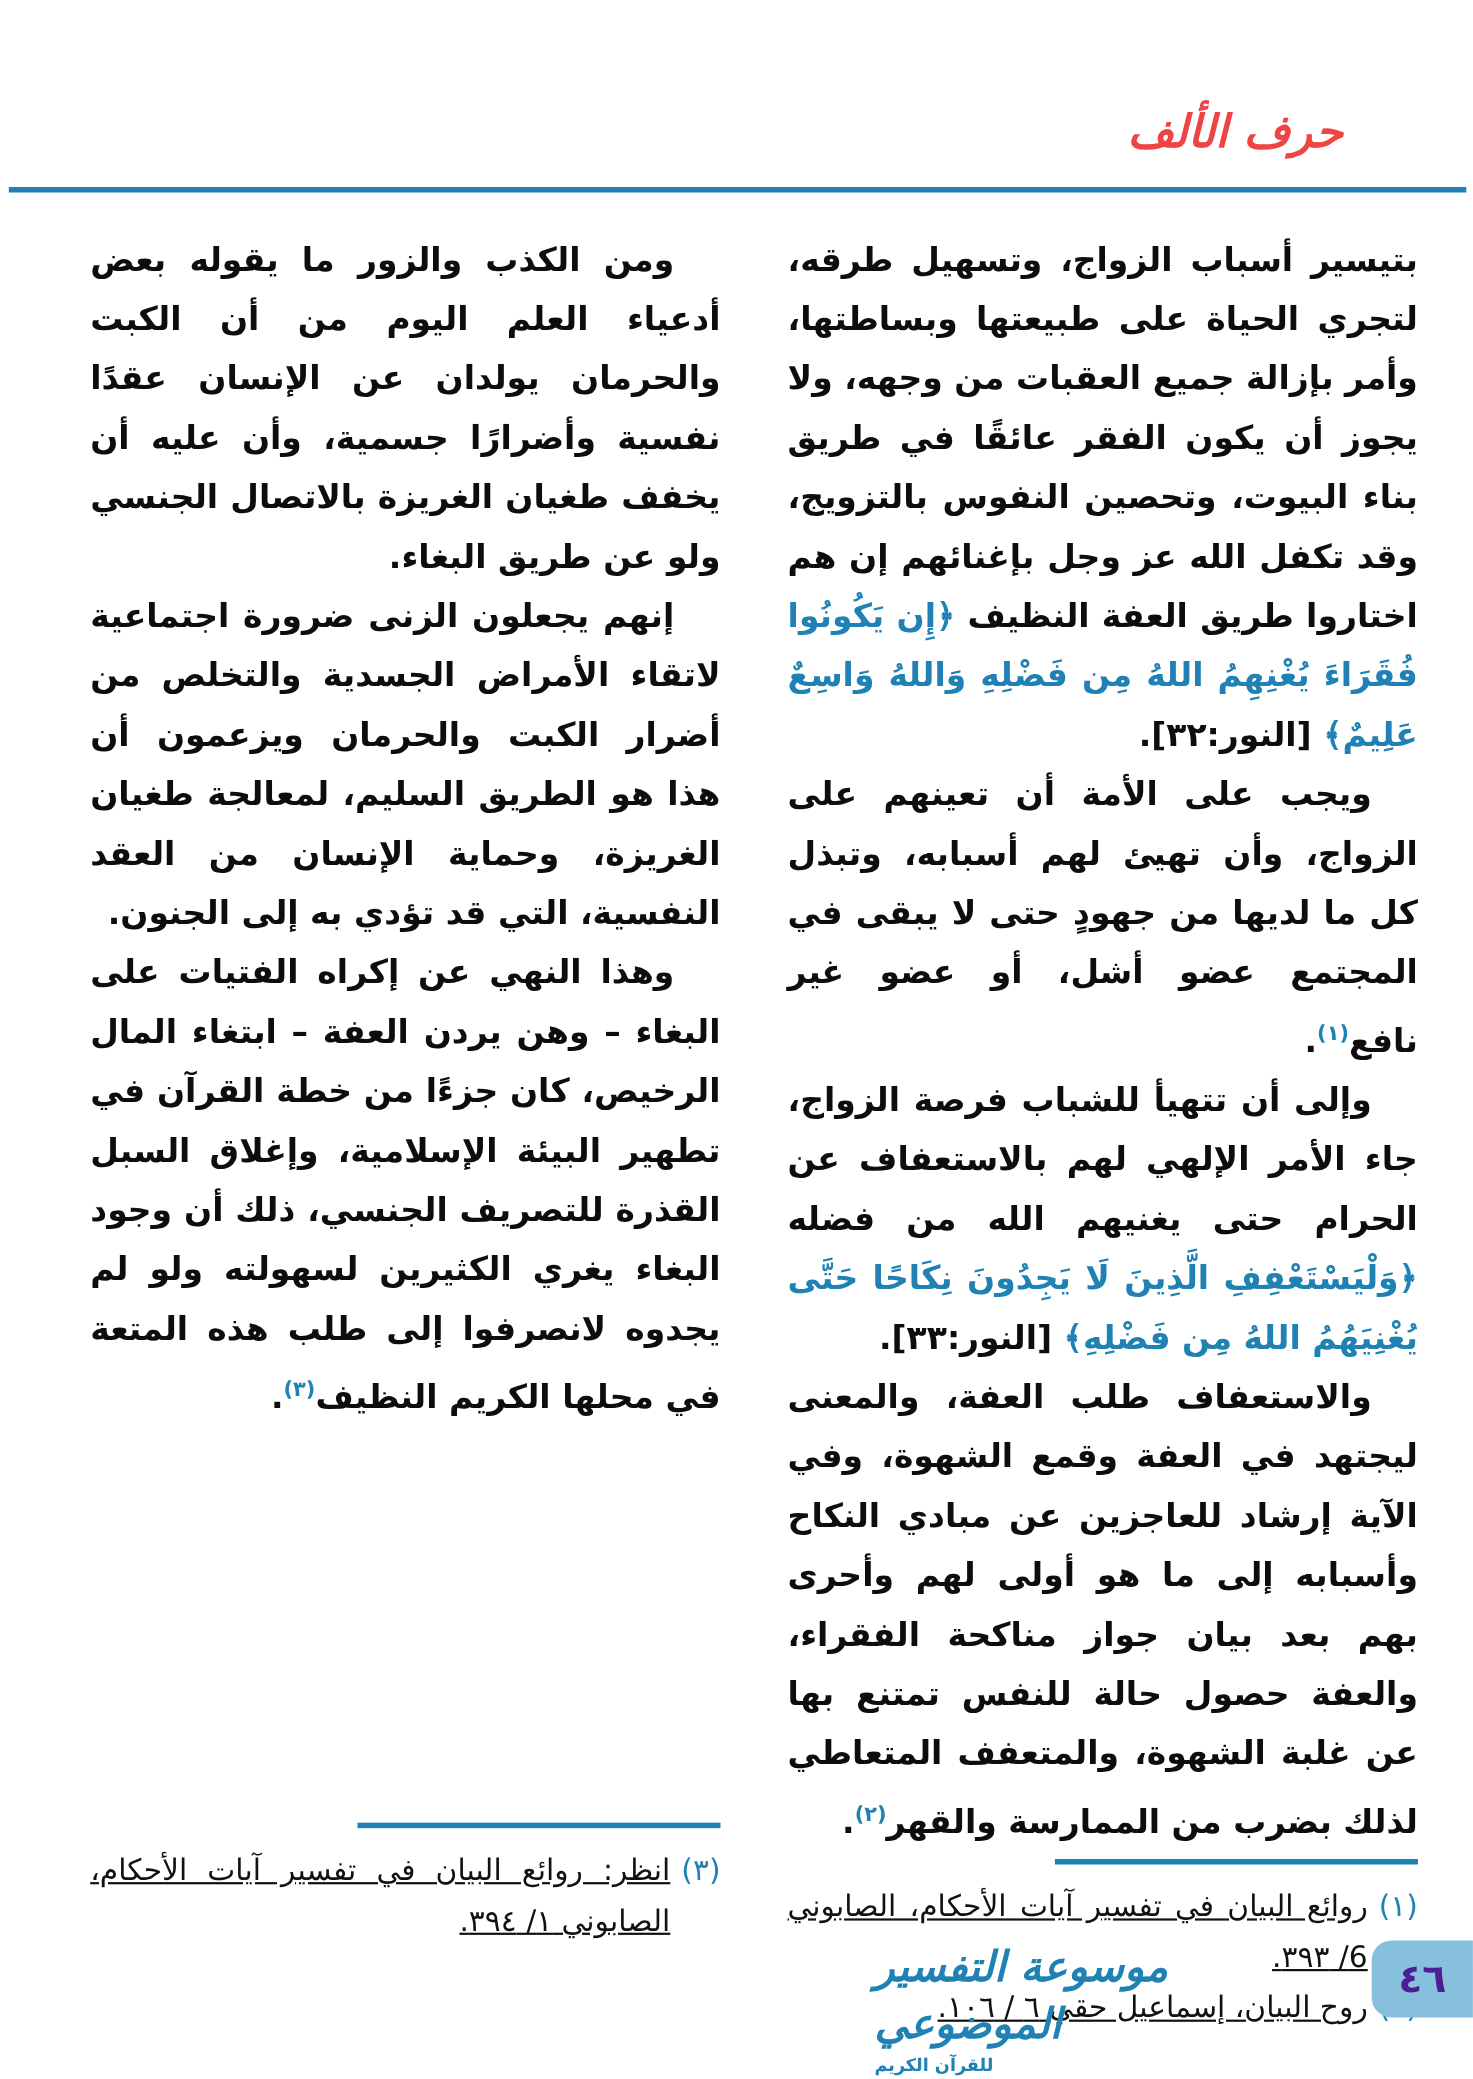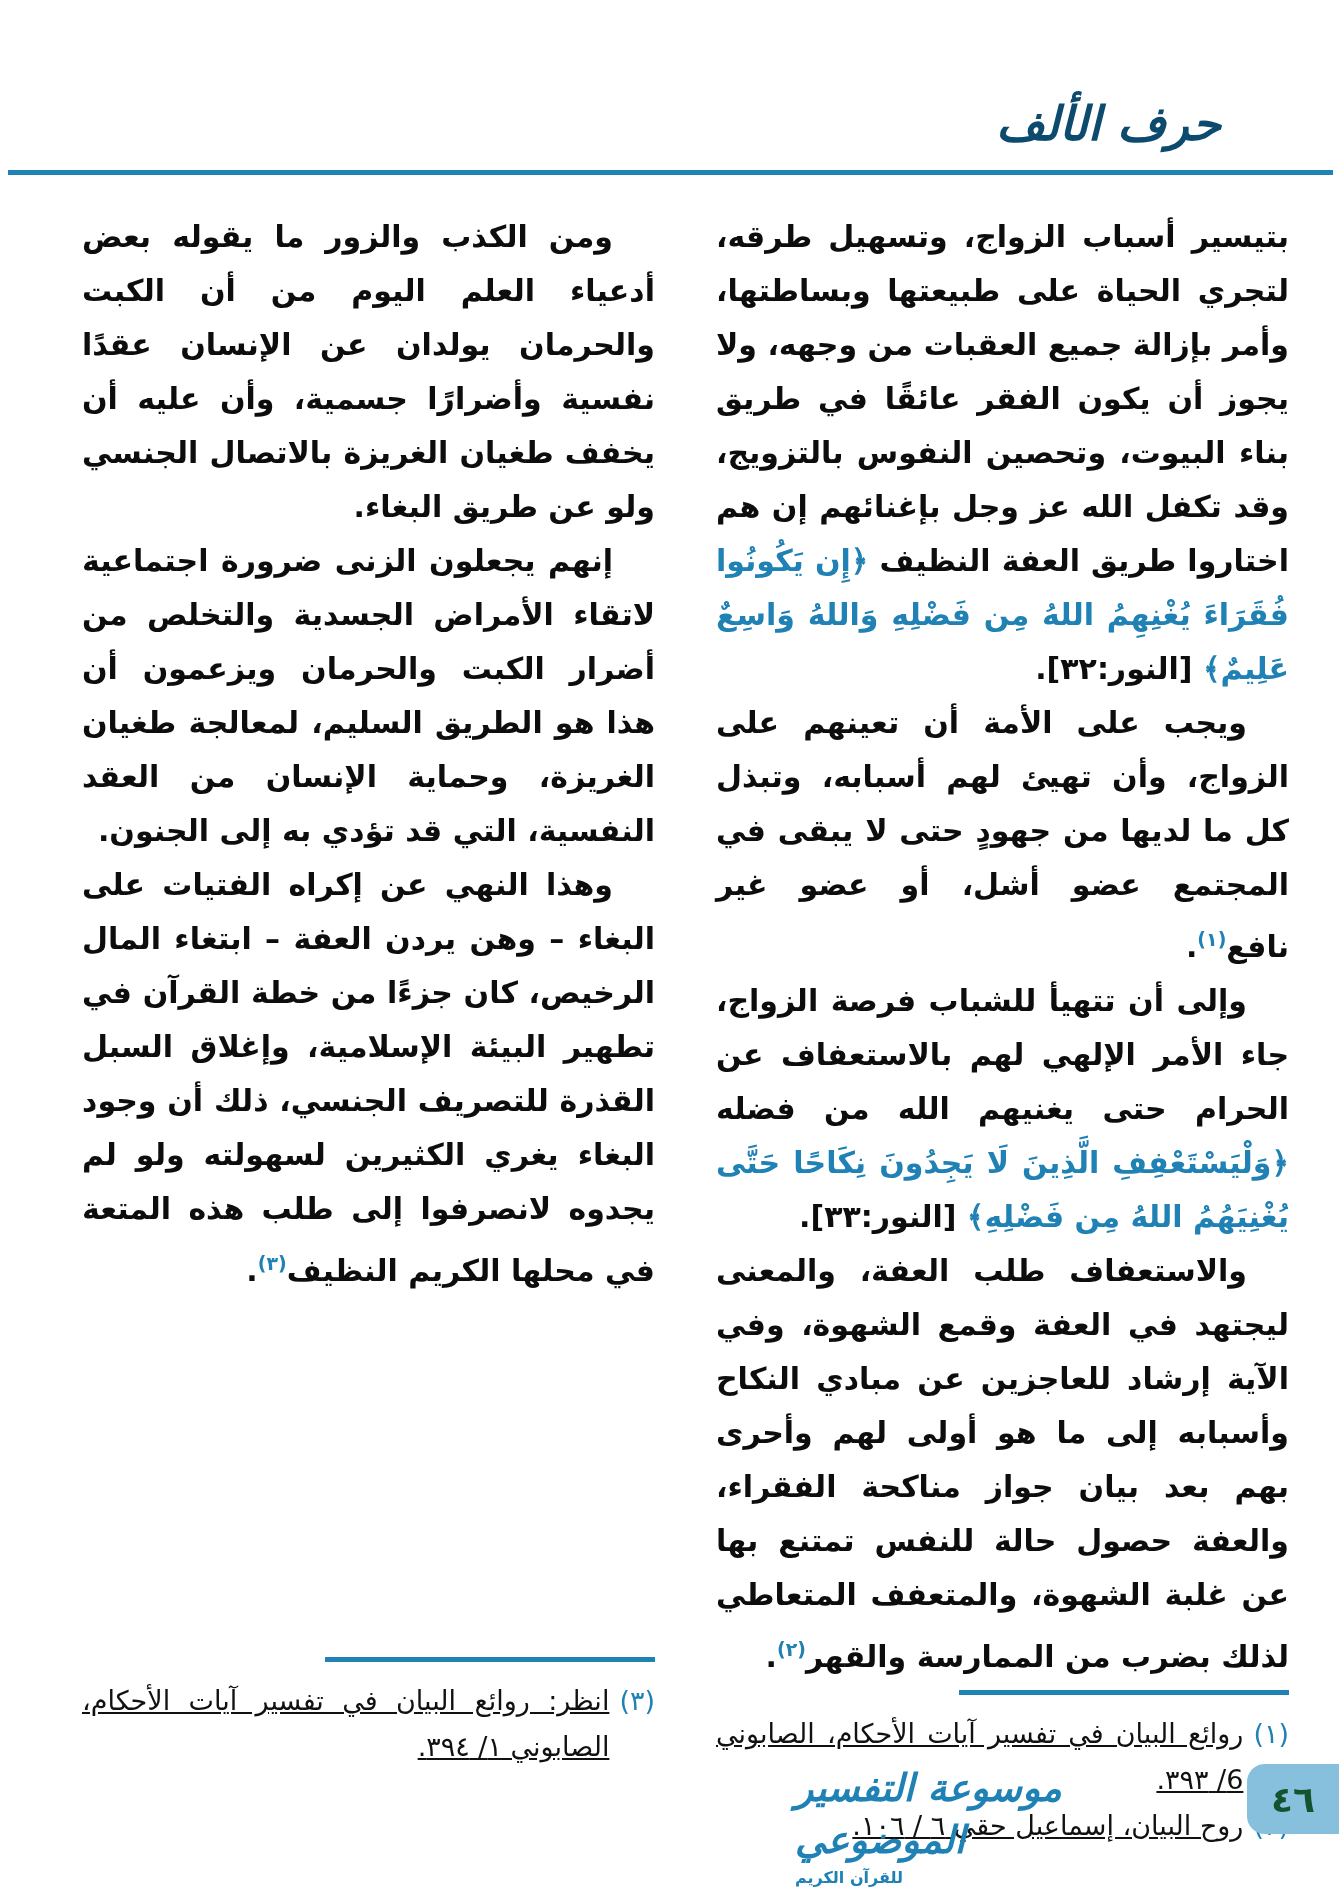--- a/index.html
+++ b/index.html
@@ -5,21 +5,21 @@
   html,body{margin:0;padding:0;}
   body{
     width:1339px;height:1890px;background:#ffffff;position:relative;
     font-family:"DejaVu Sans", sans-serif;
     overflow:hidden;
   }
   .page{position:absolute;inset:0;}
   
   .chapter-title{
     position:absolute;top:96px;right:118px;
-    color:#0c4a6e;font-size:47px;font-weight:bold;font-style:italic;
+    color:#ef4444;font-size:41px;font-weight:bold;font-style:italic;
     letter-spacing:-1px;
   }
   .header-rule{
     position:absolute;top:170px;left:8px;right:6px;height:5px;background:#1f81b4;
   }
   
   .columns{
     position:absolute;top:210px;right:50px;left:82px;
     display:flex;justify-content:space-between;direction:rtl;
   }
@@ -47,21 +47,21 @@
     position:absolute;top:1762px;left:795px;width:340px;text-align:left;
     color:#1f81b4;direction:rtl;
   }
   .logo-main{font-size:38px;font-weight:bold;font-style:italic;line-height:52px;}
   .logo-sub{font-size:16px;font-weight:bold;line-height:24px;}
   .page-number-tab{
     position:absolute;top:1764px;right:0;width:92px;height:70px;
     background:#87c0dd;border-radius:18px 0 0 18px;
     display:flex;align-items:center;justify-content:center;
   }
-  .page-number{color:#14532d;font-size:36px;font-weight:bold;}
+  .page-number{color:#4c1d95;font-size:36px;font-weight:bold;}
 </style>
 </head>
 <body>
 
 <div class="page">
 
   <div class="chapter-title">حرف الألف</div>
 
   <div class="header-rule"></div>
 

